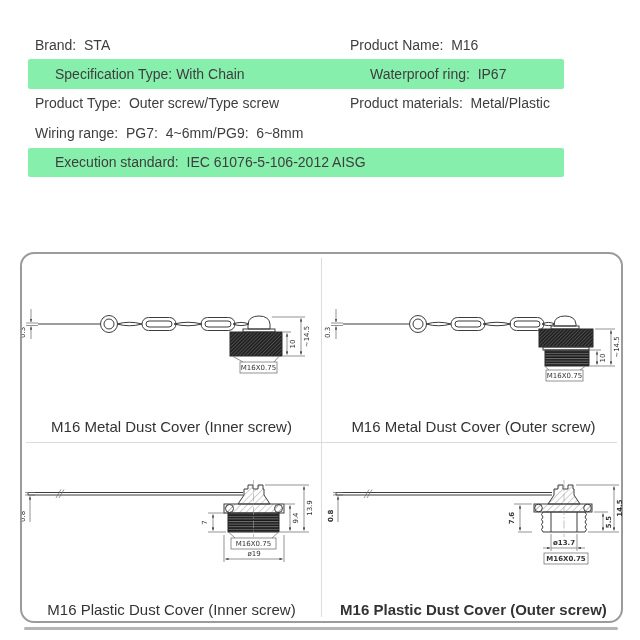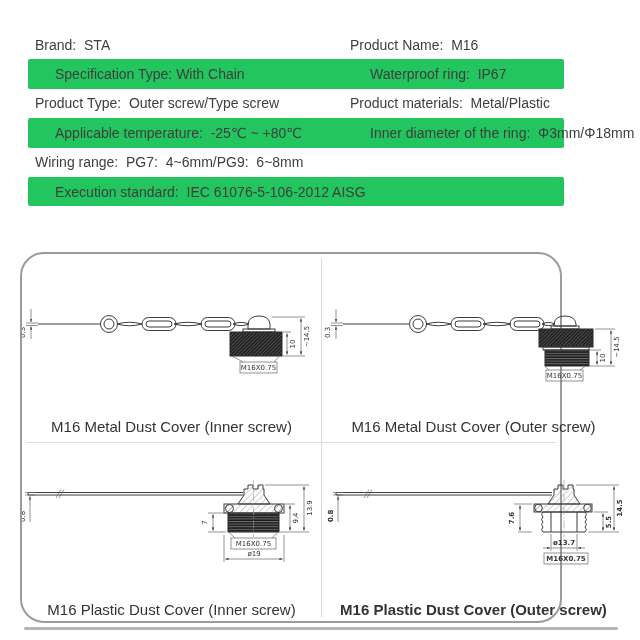--- a/index.html
+++ b/index.html
@@ -2,28 +2,28 @@
 <html><head>
 <meta charset="utf-8">
 <style>
   html,body{margin:0;padding:0;background:#ffffff;}
   body{width:640px;height:640px;position:relative;overflow:hidden;
        font-family:"Liberation Sans","DejaVu Sans",sans-serif;color:#3e3e3e;}
 
   
   .specs{position:absolute;top:30px;left:0;width:572px;}
   .spec-row{position:relative;height:29.4px;margin:0 8px;display:flex;align-items:center;border-radius:2px;}
-  .spec-row.hl{background:#22c55e;margin-left:28px;}
+  .spec-row.hl{background:#86efac;margin-left:28px;}
   .cell{font-size:14px;white-space:pre;color:#3e3e3e;}
   .cell.left{padding-left:27px;}
   .cell.right{position:absolute;left:342px;}
 
   
-  .panel{position:absolute;left:20px;top:252px;width:542px;height:371px;
-         border:2px solid #9b9b9b;border-radius:24px;box-sizing:border-box;background:#fff;}
+  .panel{position:absolute;left:20px;top:252px;width:603px;height:371px;
+         border:2px solid #9b9b9b;border-radius:14px;box-sizing:border-box;background:#fff;}
   .vdiv{position:absolute;left:299px;top:4px;bottom:4px;width:1px;background:#dcdcdc;}
   .hdiv{position:absolute;top:188px;left:4px;right:4px;height:1px;background:#dcdcdc;}
   .quad{position:absolute;overflow:hidden;}
   .q1{left:0;top:0;width:299px;height:188px;}
   .q2{left:300px;top:0;width:303px;height:188px;}
   .q3{left:0;top:189px;width:299px;height:182px;}
   .q4{left:300px;top:189px;width:303px;height:182px;font-weight:bold;}
   .draw{position:absolute;left:0;top:0;}
   .caption{position:absolute;left:0;right:0;bottom:7px;text-align:center;
            font-size:15px;color:#333;}
@@ -44,24 +44,20 @@
     <div class="cell left">Brand:  STA</div>
     <div class="cell right">Product Name:  M16</div>
   </div>
   <div class="spec-row hl">
     <div class="cell left">Specification Type: With Chain</div>
     <div class="cell right">Waterproof ring:  IP67</div>
   </div>
   <div class="spec-row">
     <div class="cell left">Product Type:  Outer screw/Type screw</div>
     <div class="cell right">Product materials:  Metal/Plastic</div>
-  </div>
-  <div class="spec-row hl">
-    <div class="cell left">Applicable temperature:  -25℃ ~ +80℃</div>
-    <div class="cell right">Inner diameter of the ring:  Φ3mm/Φ18mm</div>
   </div>
   <div class="spec-row">
     <div class="cell left">Wiring range:  PG7:  4~6mm/PG9:  6~8mm</div>
   </div>
   <div class="spec-row hl">
     <div class="cell left">Execution standard:  IEC 61076-5-106-2012 AISG</div>
   </div>
 </div>
 
 <div class="panel">

